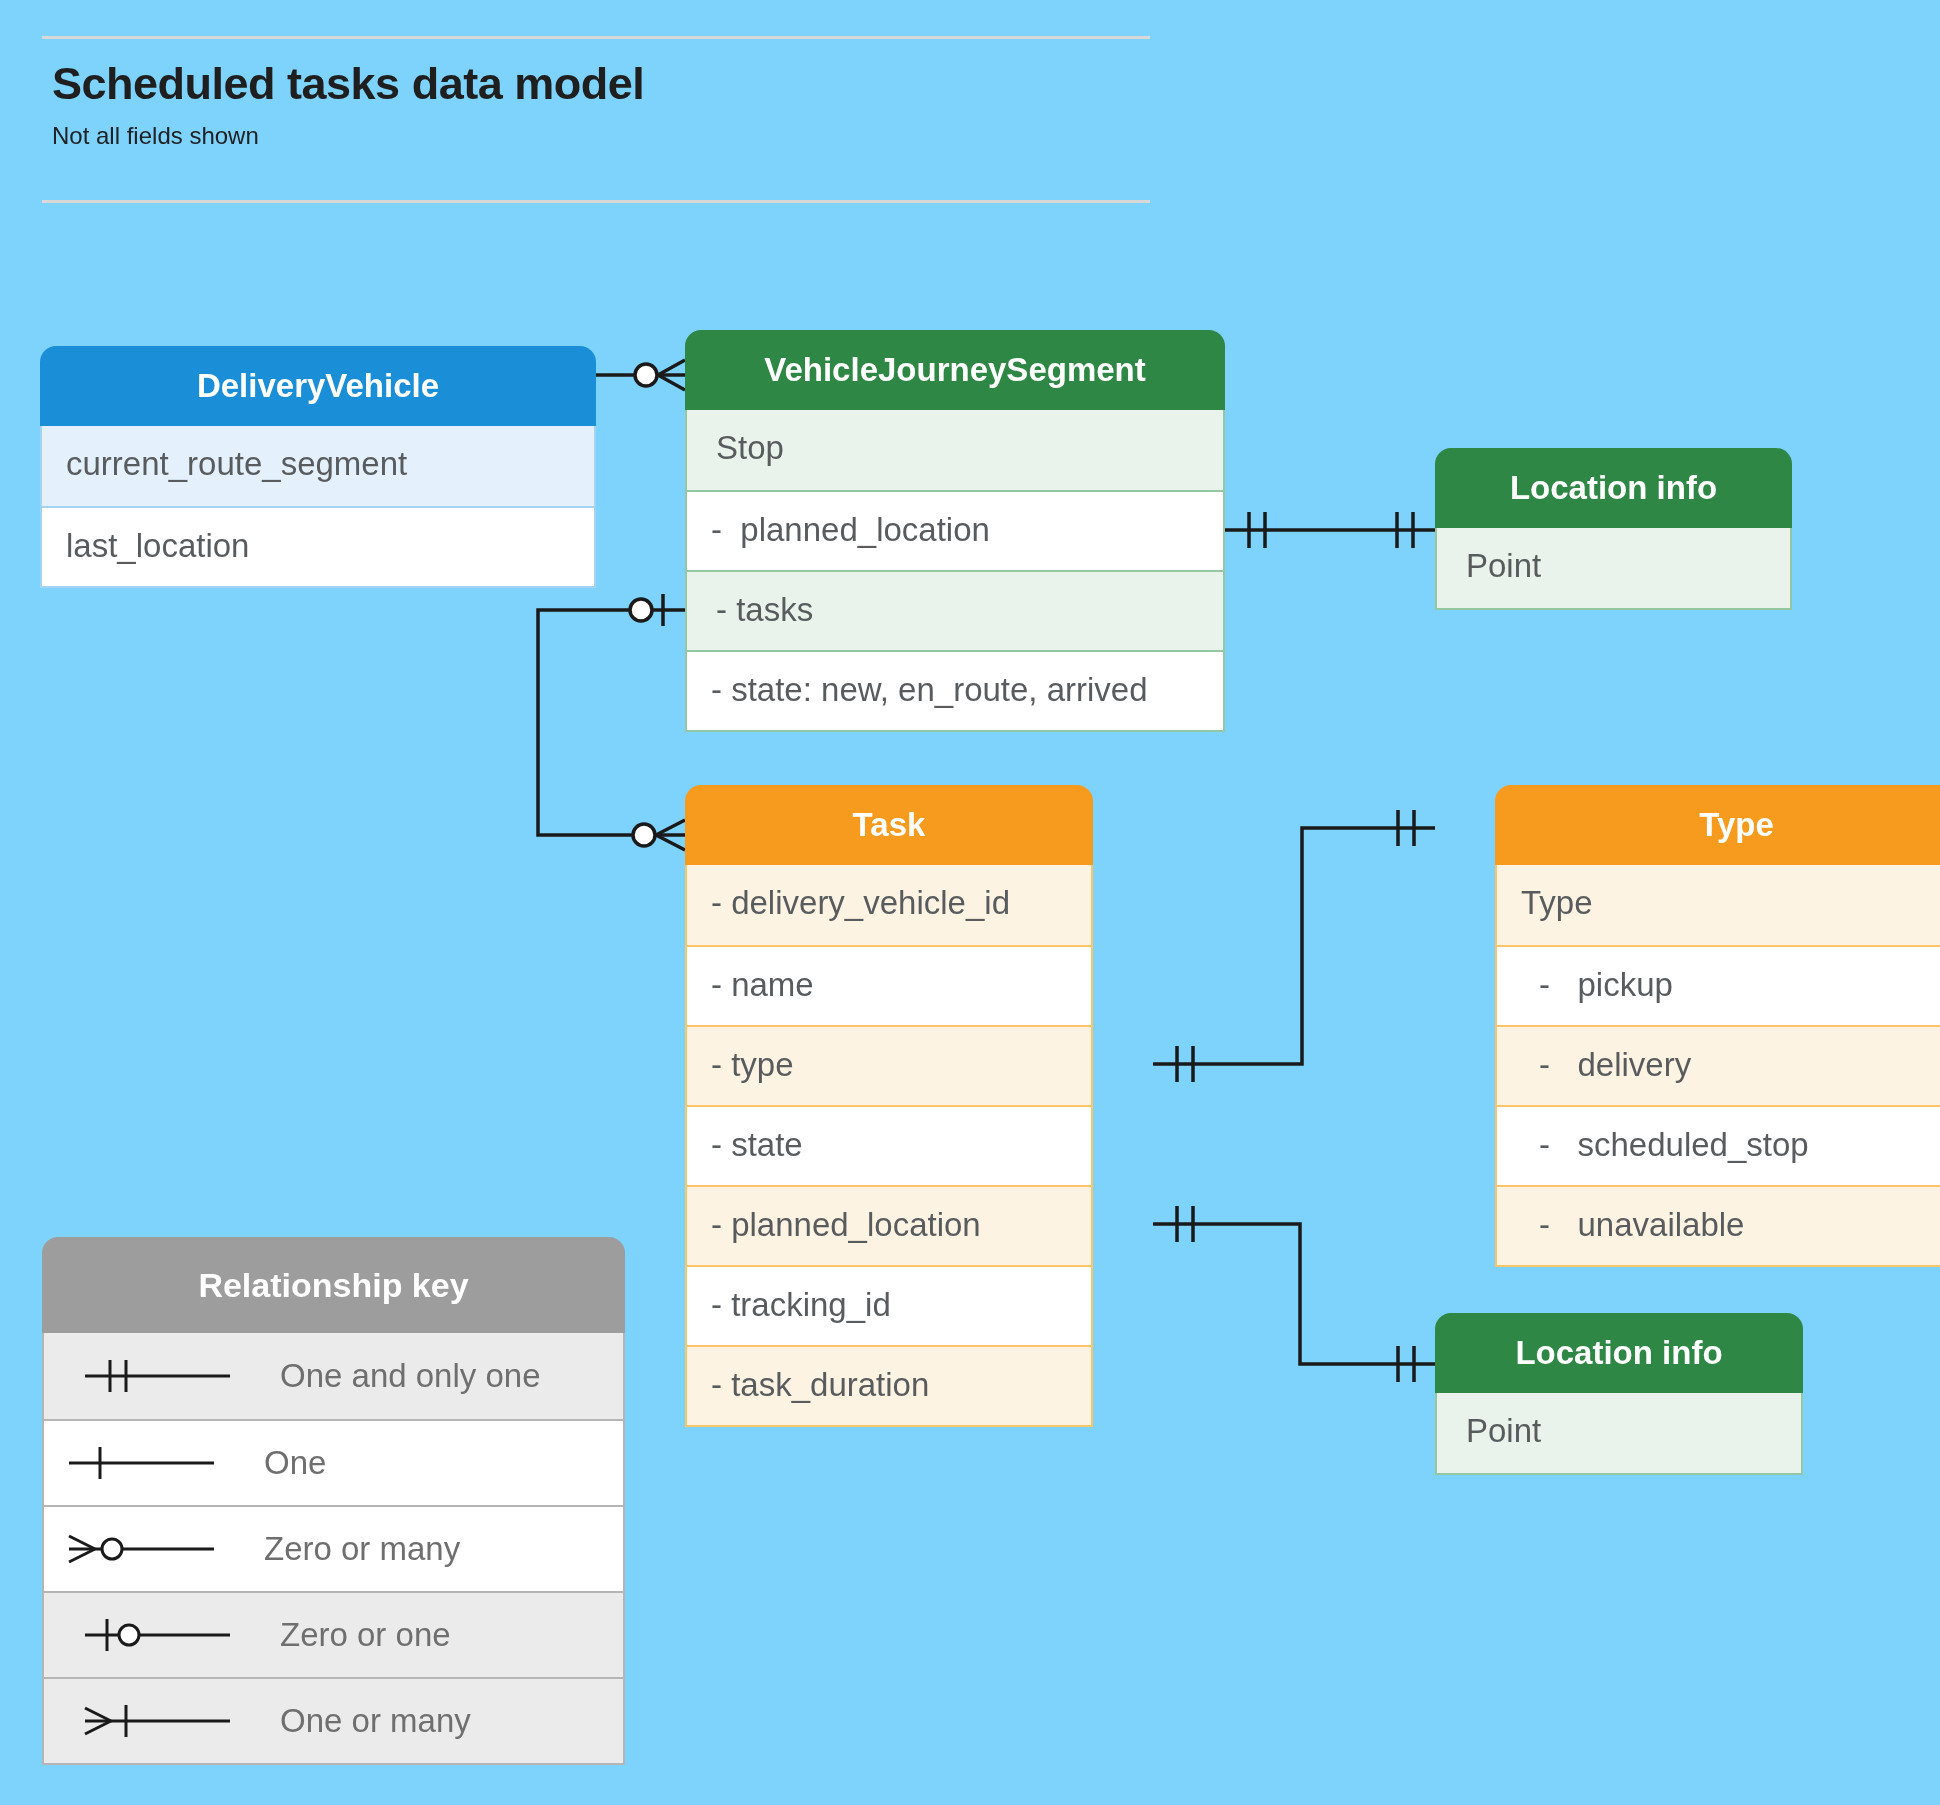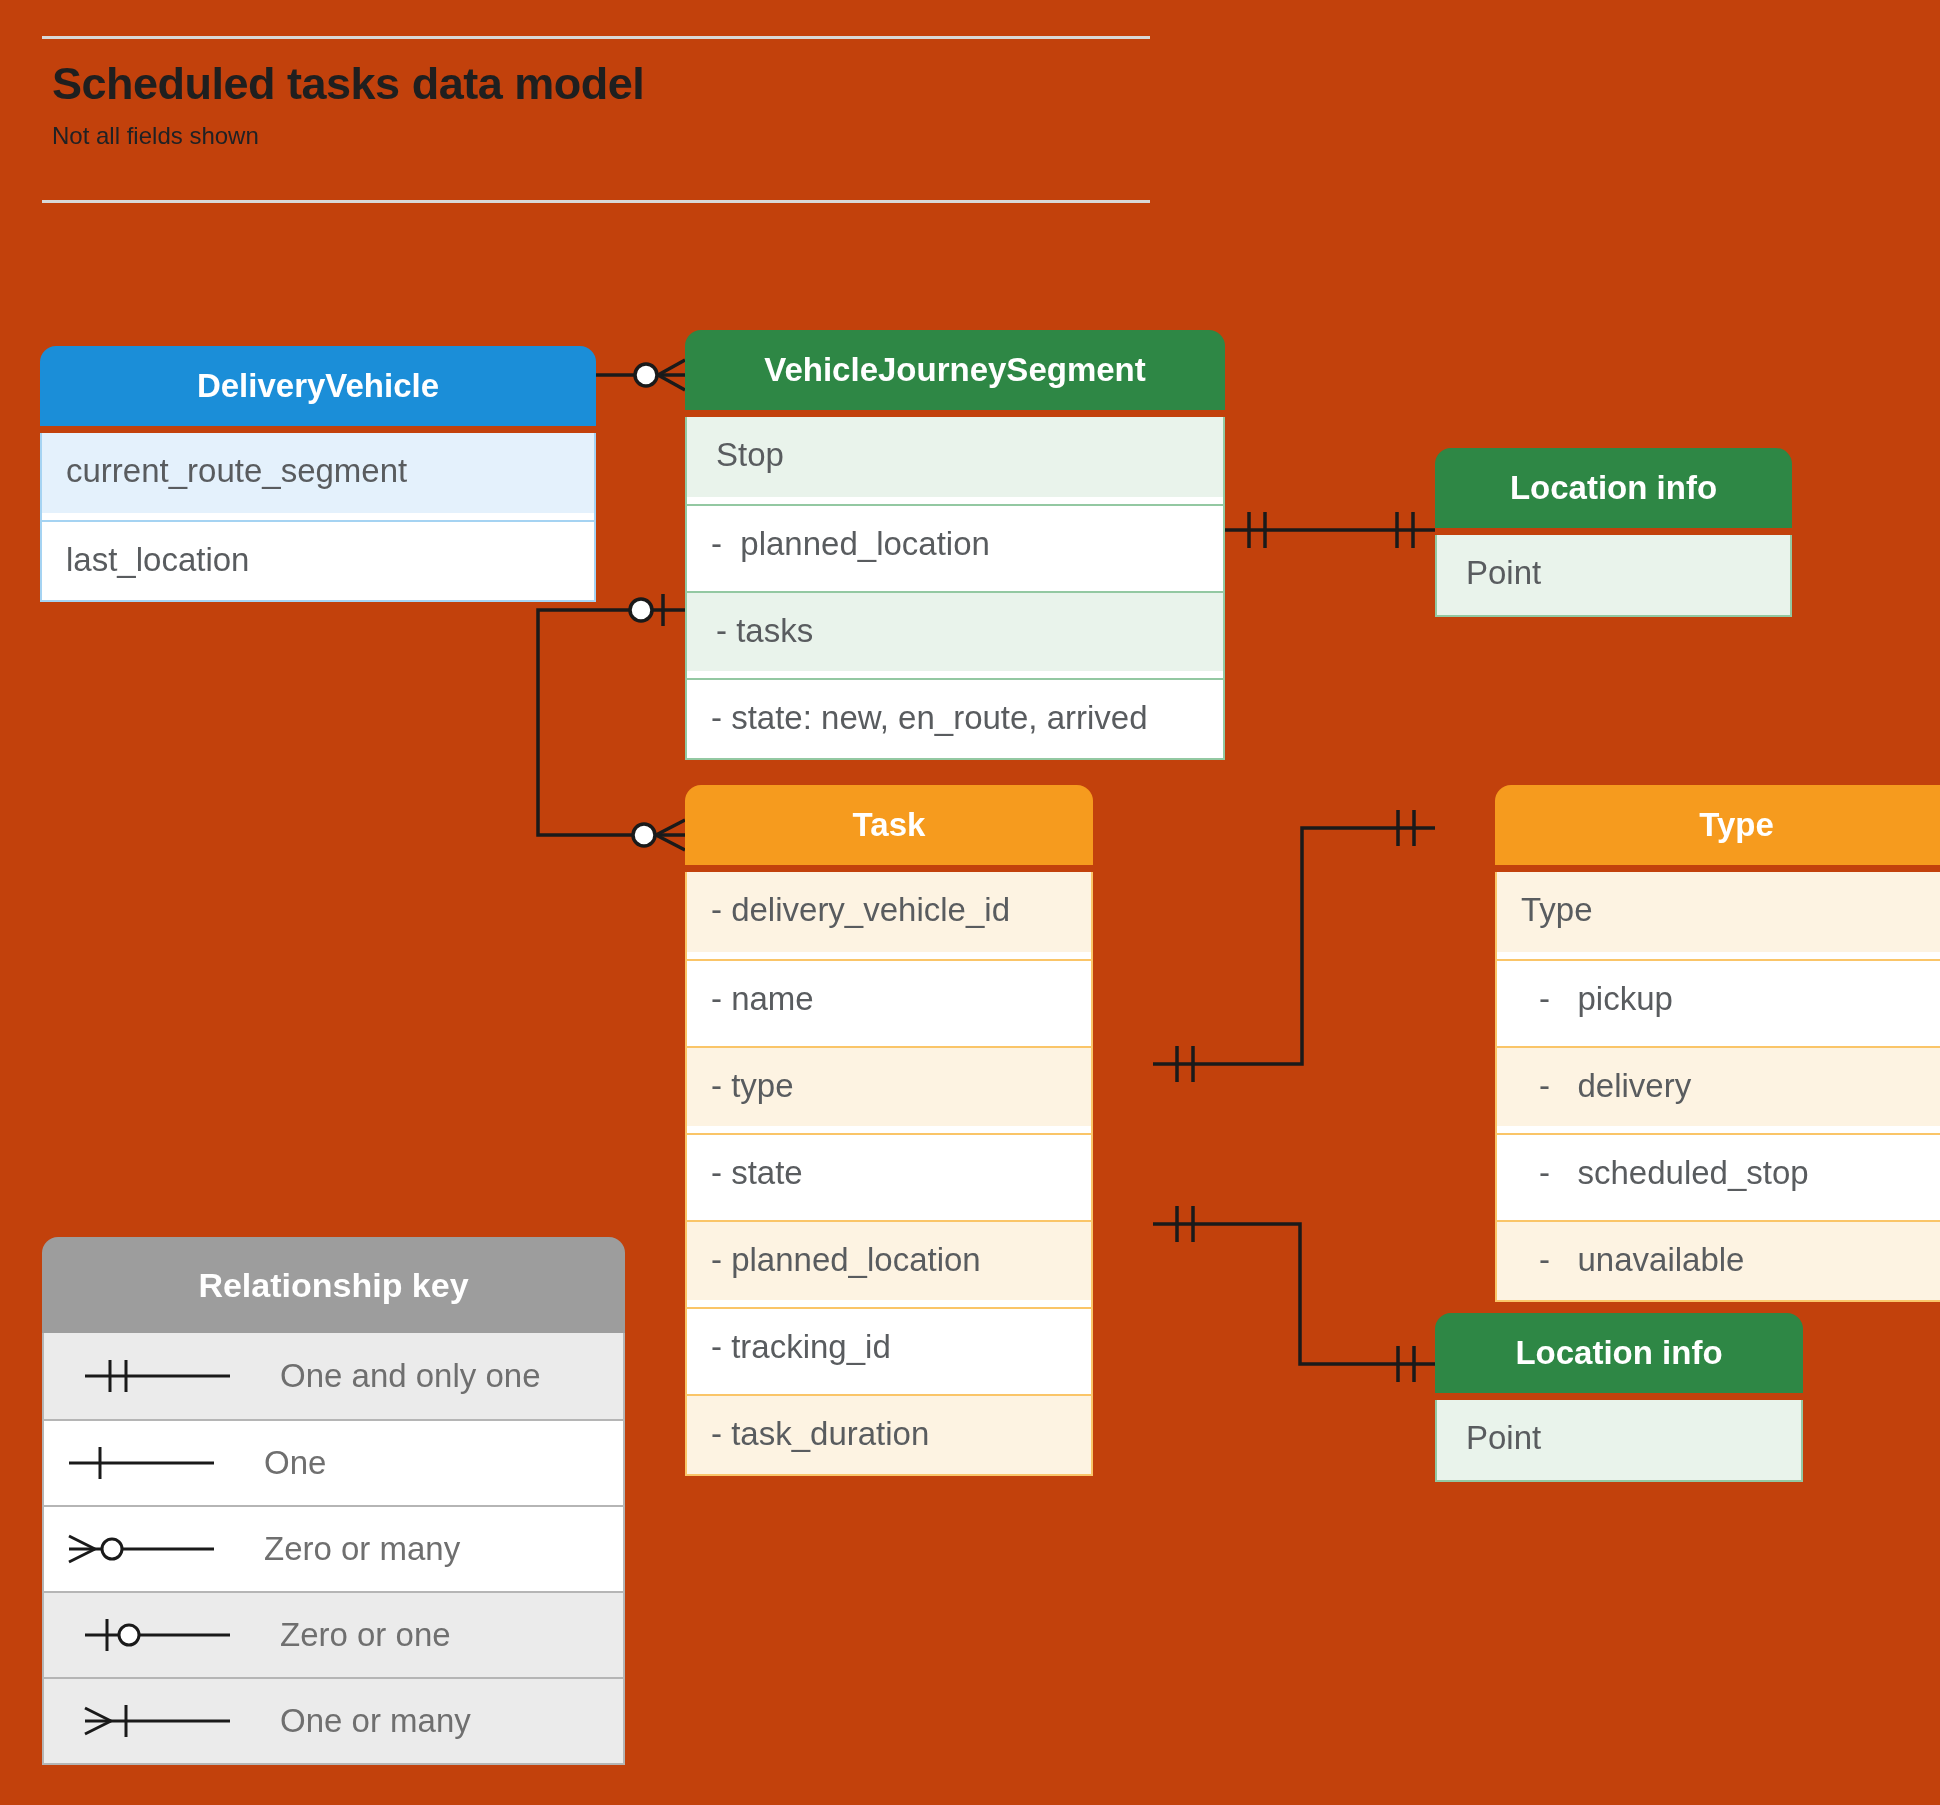--- a/index.html
+++ b/index.html
@@ -1,17 +1,17 @@
 <!DOCTYPE html>
 <html><head>
 <meta charset="utf-8">
 <style>
   html,body { margin:0; padding:0; background:#ffffff; }
   #canvas {
-    position:relative; width:1940px; height:1805px; background:#c2410c;
+    position:relative; width:1940px; height:1805px; background:#7dd3fc;
     font-family:"Liberation Sans", sans-serif; overflow:hidden;
   }
   .rule { position:absolute; left:42px; width:1108px; height:3px; background:#d8d8d8; }
   #rule-top { top:36px; }
   #rule-bottom { top:200px; }
   .title {
     position:absolute; left:52px; top:58px; font-size:45px; font-weight:bold;
     color:#1f1f1f; letter-spacing:-0.5px;
   }
   .subtitle { position:absolute; left:52px; top:122px; font-size:24px; color:#202124; }
@@ -19,21 +19,20 @@
   .entity { position:absolute; }
   .entity-header {
     height:80px; border-radius:16px 16px 0 0; color:#ffffff; font-weight:bold;
     font-size:33px; display:flex; align-items:center; justify-content:center;
   }
   .entity-rows { border:2px solid; border-top:none; background:#ffffff; }
   .entity-row {
     box-sizing:border-box; height:80px; line-height:76px; padding-left:24px;
     font-size:33px; color:#595c5f; white-space:pre; border-top:2px solid;
     border-color:inherit;
-    margin-top:7px;
   }
   .entity-row:first-child { border-top:none; }
   .entity-row.indent { padding-left:42px; }
 
   
   .blue  .entity-header { background:#1b8ed8; }
   .blue  .entity-rows   { border-color:#a5d3f2; }
   .blue  .entity-row    { border-color:#a5d3f2; }
   .blue  .entity-row.shade { background:#e4f1fc; }
   .green .entity-header { background:#2e8745; }

